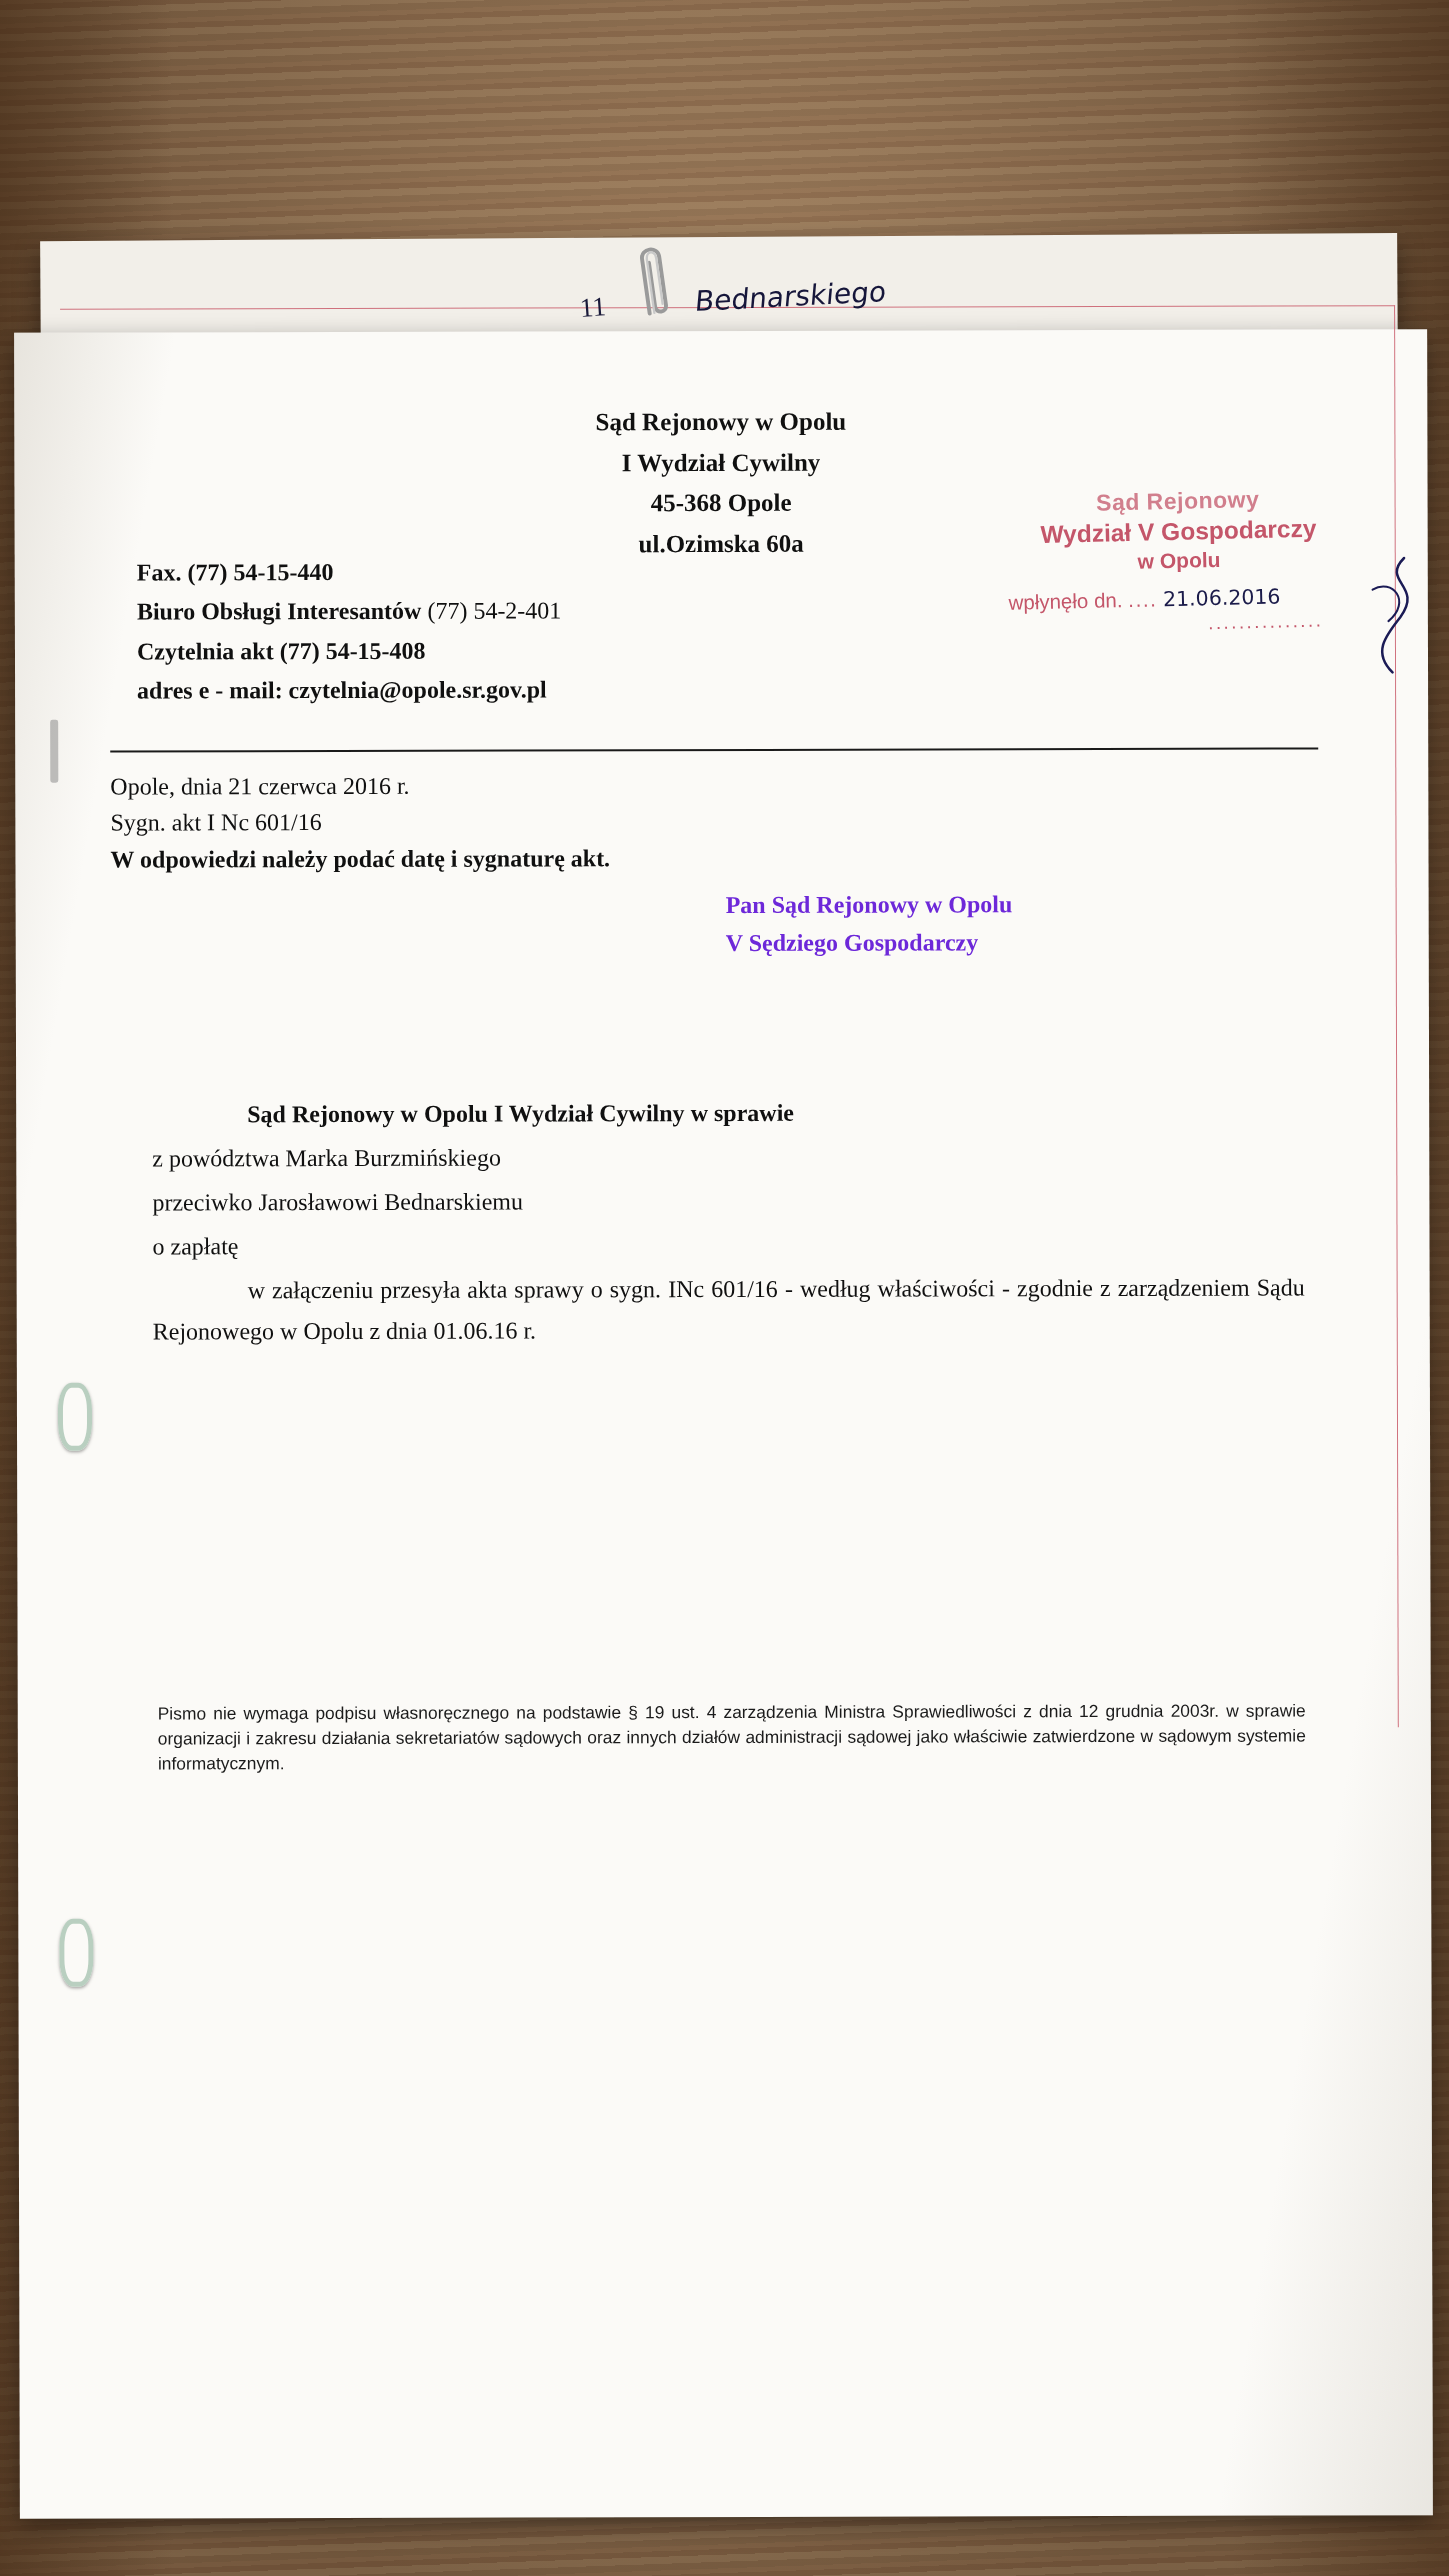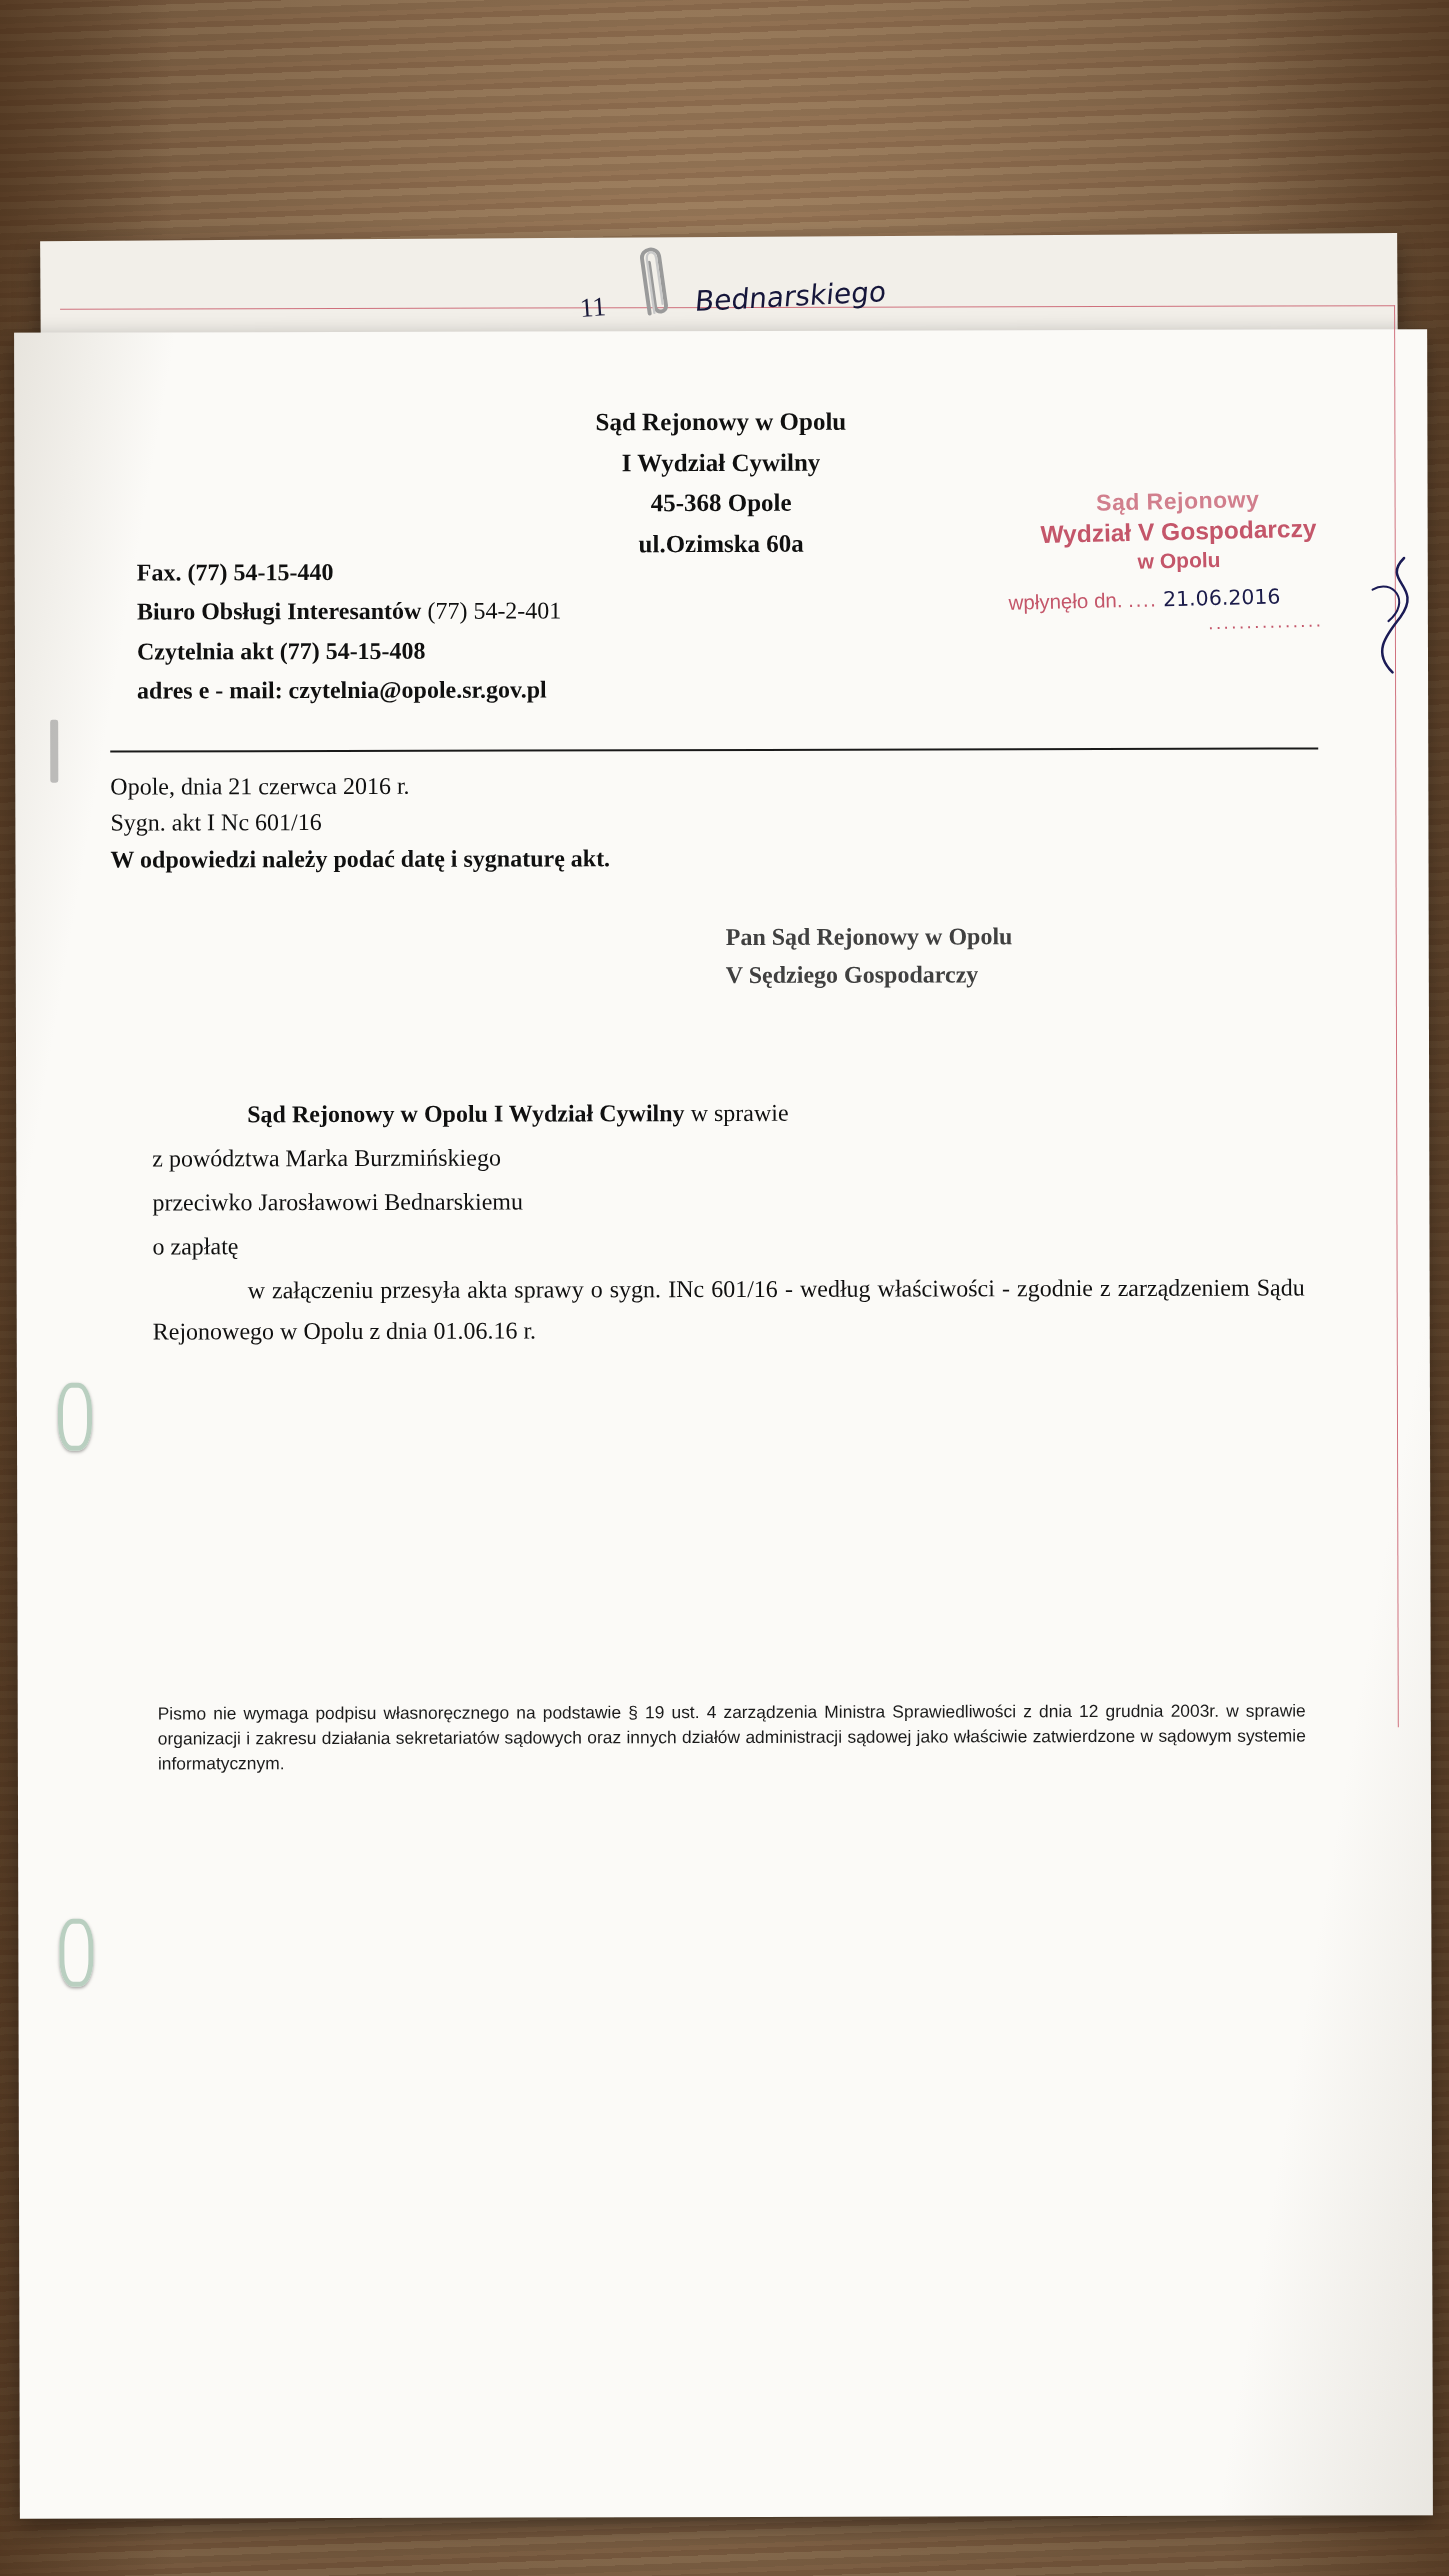--- a/index.html
+++ b/index.html
@@ -234,36 +234,35 @@
   #meta .bold { font-weight: bold; }
 
   
   #addressee {
     position: absolute;
     left: 710px;
     top: 556px;
     font-size: 24px;
     font-weight: bold;
     line-height: 1.58;
-    color: #404040;
-    margin-top: 32px;
+    color: #6d28d9;
   }
 
   
   #body {
     position: absolute;
     left: 136px;
     top: 762px;
     width: 1152px;
     font-size: 24px;
     line-height: 1.70;
     color: #101010;
   }
   #body .lead { padding-left: 95px; font-weight: bold; }
-  #body .norm { font-weight: normal; }
+  #body .norm { font-weight: bold; }
   #body p { margin: 0 0 3.2px 0; }
   #body .indent { text-indent: 95px; text-align: justify; }
 
   
   #closing {
     position: absolute;
     left: 841px;
     top: 1192px;
     font-size: 24px;
     line-height: 1.60;

